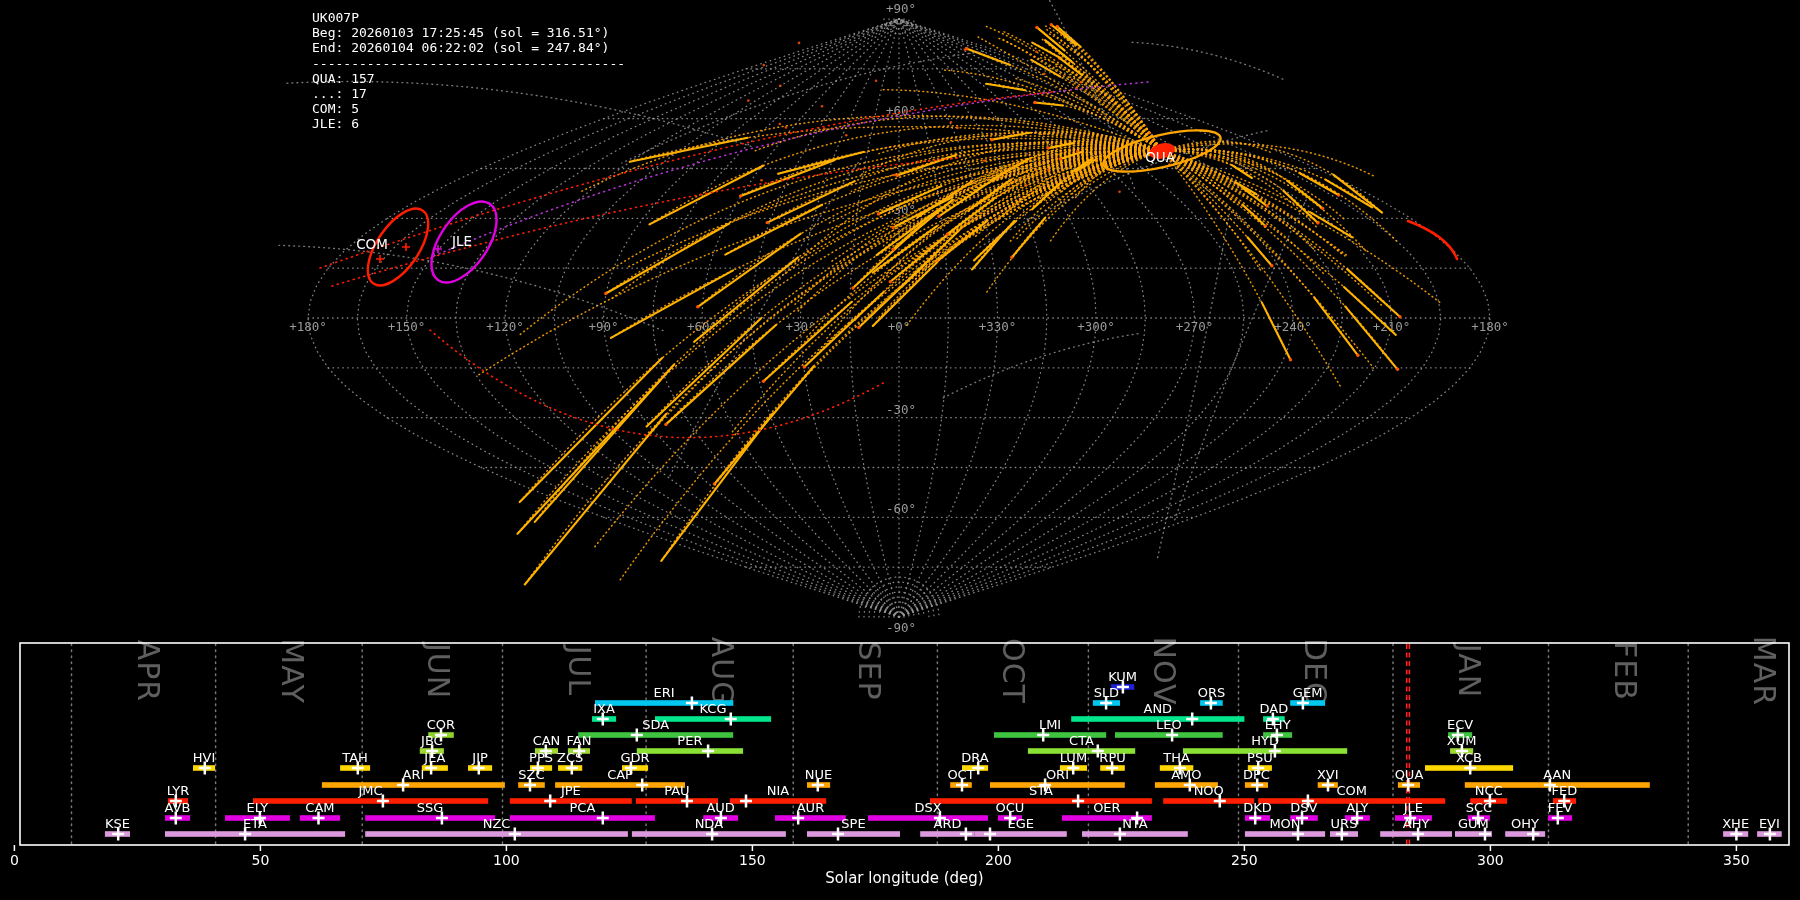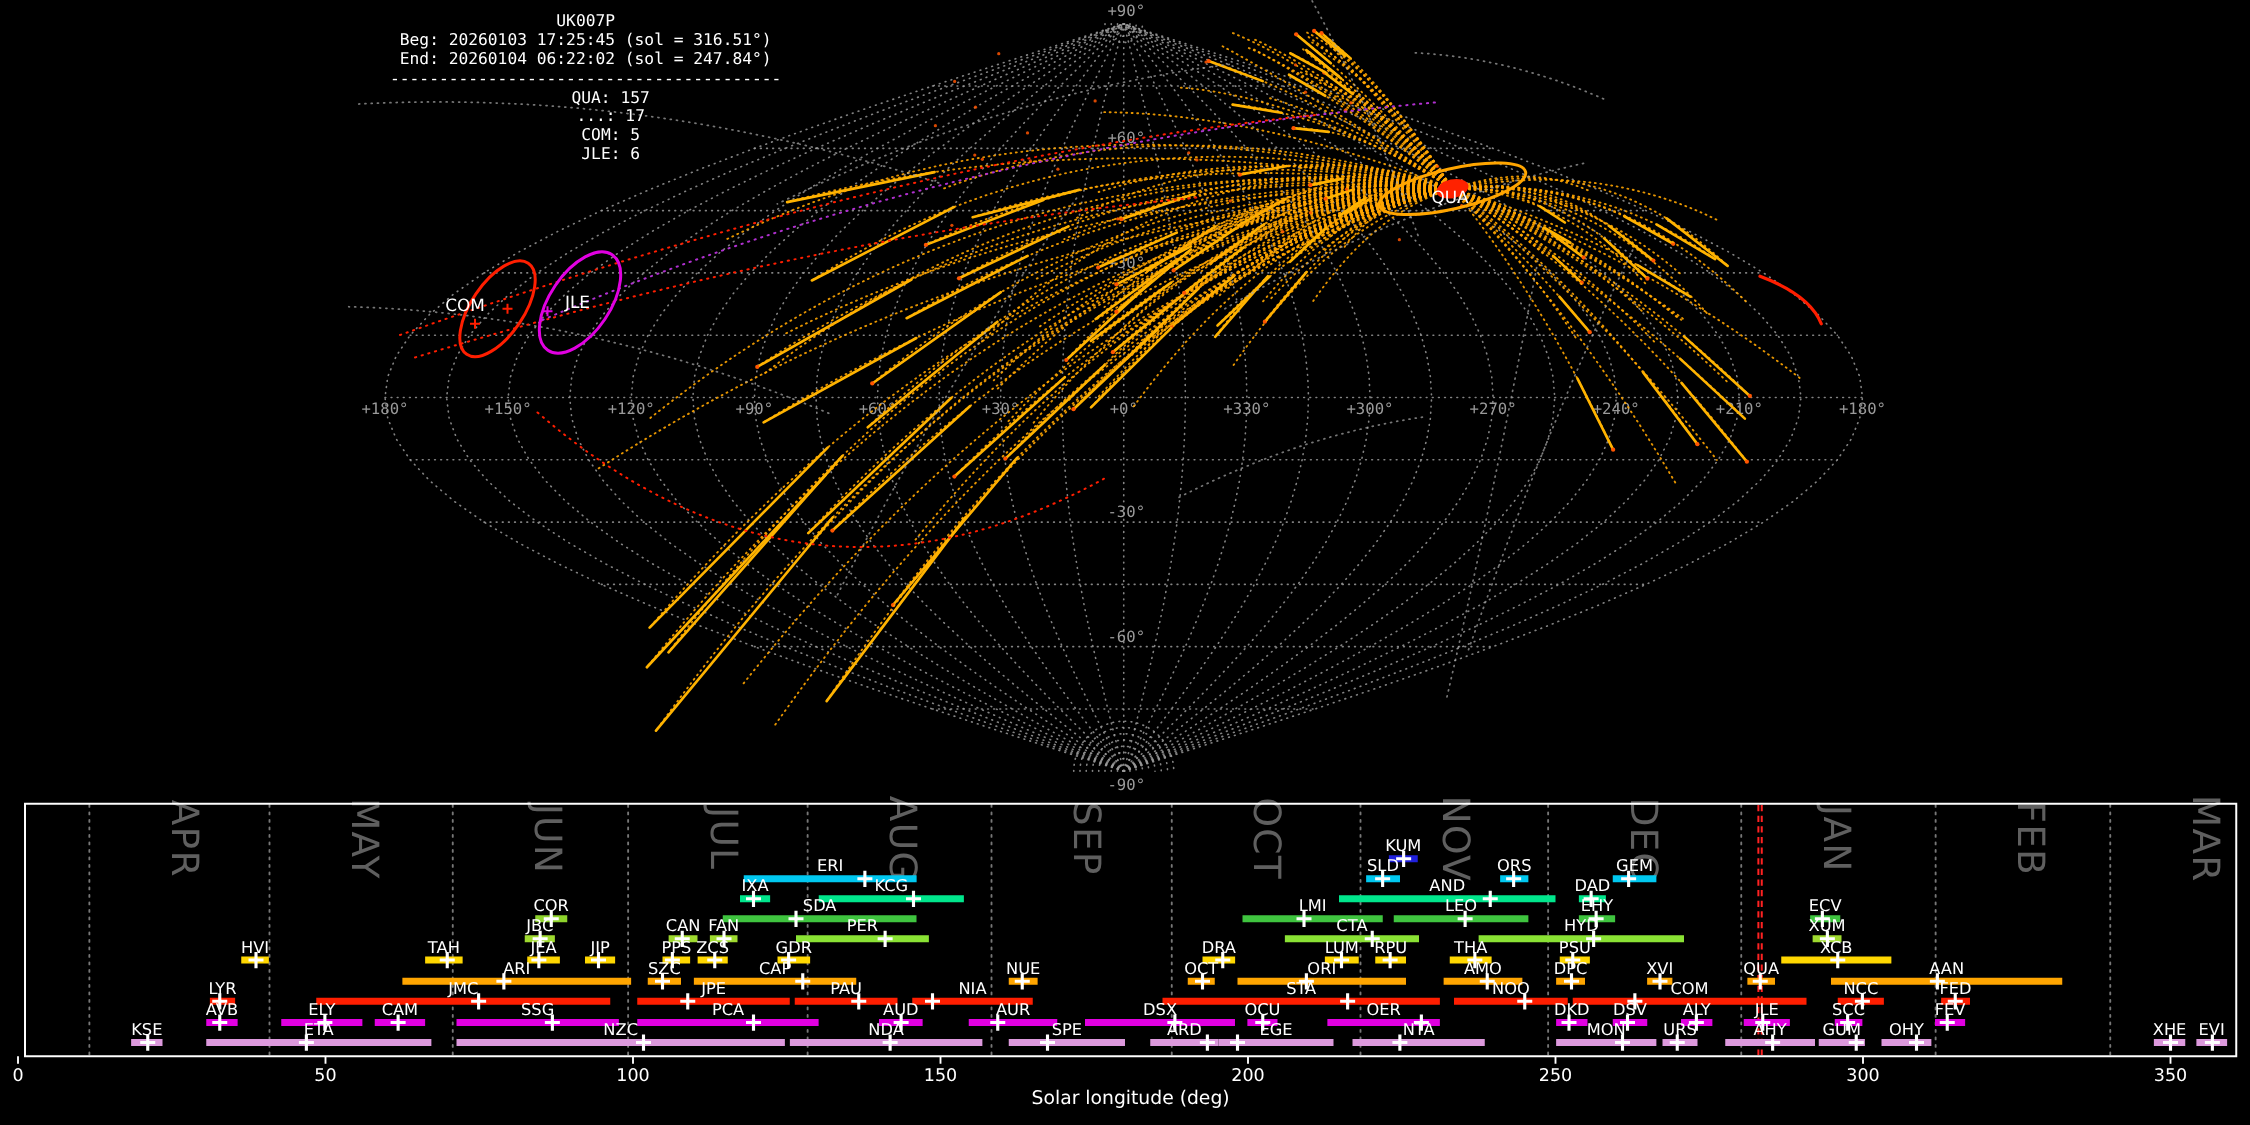--- a/index.html
+++ b/index.html
@@ -2,22 +2,22 @@
 <html><head>
 <meta charset="utf-8">
 <style>
   html,body{margin:0;padding:0;}
   body{width:1800px;height:900px;background:#000;position:relative;overflow:hidden;
        font-family:"DejaVu Sans",sans-serif;}
   .stage{position:absolute;inset:0;}
   svg{position:absolute;left:0;top:0;}
   .obs-header{position:absolute;left:312px;top:10px;margin:0;color:#fff;
       font-family:"DejaVu Sans Mono",monospace;font-size:13px;line-height:15.2px;
-      white-space:pre;z-index:5;text-align:center;}
-  .obs-header .gap{display:block;height:4px;margin-left:40px;}
+      white-space:pre;z-index:5;}
+  .obs-header .gap{display:block;height:4px;}
 </style>
 </head>
 <body>
 
 <div class="stage">
   <svg id="plot" width="1800" height="900" viewBox="0 0 1800 900">
       <g>
         <path d="M899.0 617.0L847.5 600.4L796.4 583.8L746.0 567.2L696.9 550.6L649.2 533.9L603.5 517.3L560.0 500.7L519.1 484.1L481.1 467.5L446.3 450.9L414.9 434.3L387.2 417.7L363.4 401.1L343.6 384.4L328.1 367.8L317.0 351.2L310.2 334.6L308.0 318.0L310.2 301.4L317.0 284.8L328.1 268.2L343.6 251.6L363.4 234.9L387.2 218.3L414.9 201.7L446.3 185.1L481.1 168.5L519.1 151.9L560.0 135.3L603.5 118.7L649.2 102.1L696.9 85.4L746.0 68.8L796.4 52.2L847.5 35.6L899.0 19.0" fill="none" stroke="#9a9a9a" stroke-width="1.3" stroke-dasharray="0.6 4.3" stroke-linecap="round" opacity="0.85"></path>
         <path d="M899.0 617.0L851.8 600.4L804.9 583.8L758.8 567.2L713.7 550.6L670.0 533.9L628.1 517.3L588.3 500.7L550.8 484.1L515.9 467.5L484.0 450.9L455.2 434.3L429.8 417.7L408.0 401.1L389.9 384.4L375.7 367.8L365.5 351.2L359.3 334.6L357.3 318.0L359.3 301.4L365.5 284.8L375.7 268.2L389.9 251.6L408.0 234.9L429.8 218.3L455.2 201.7L484.0 185.1L515.9 168.5L550.8 151.9L588.3 135.3L628.1 118.7L670.0 102.1L713.7 85.4L758.8 68.8L804.9 52.2L851.8 35.6L899.0 19.0" fill="none" stroke="#9a9a9a" stroke-width="1.3" stroke-dasharray="0.6 4.3" stroke-linecap="round" opacity="0.85"></path>
         <path d="M899.0 617.0L856.1 600.4L813.5 583.8L771.5 567.2L730.6 550.6L690.9 533.9L652.8 517.3L616.5 500.7L582.4 484.1L550.7 467.5L521.7 450.9L495.6 434.3L472.5 417.7L452.6 401.1L436.2 384.4L423.3 367.8L414.0 351.2L408.4 334.6L406.5 318.0L408.4 301.4L414.0 284.8L423.3 268.2L436.2 251.6L452.6 234.9L472.5 218.3L495.6 201.7L521.7 185.1L550.7 168.5L582.4 151.9L616.5 135.3L652.8 118.7L690.9 102.1L730.6 85.4L771.5 68.8L813.5 52.2L856.1 35.6L899.0 19.0" fill="none" stroke="#9a9a9a" stroke-width="1.3" stroke-dasharray="0.6 4.3" stroke-linecap="round" opacity="0.85"></path>

